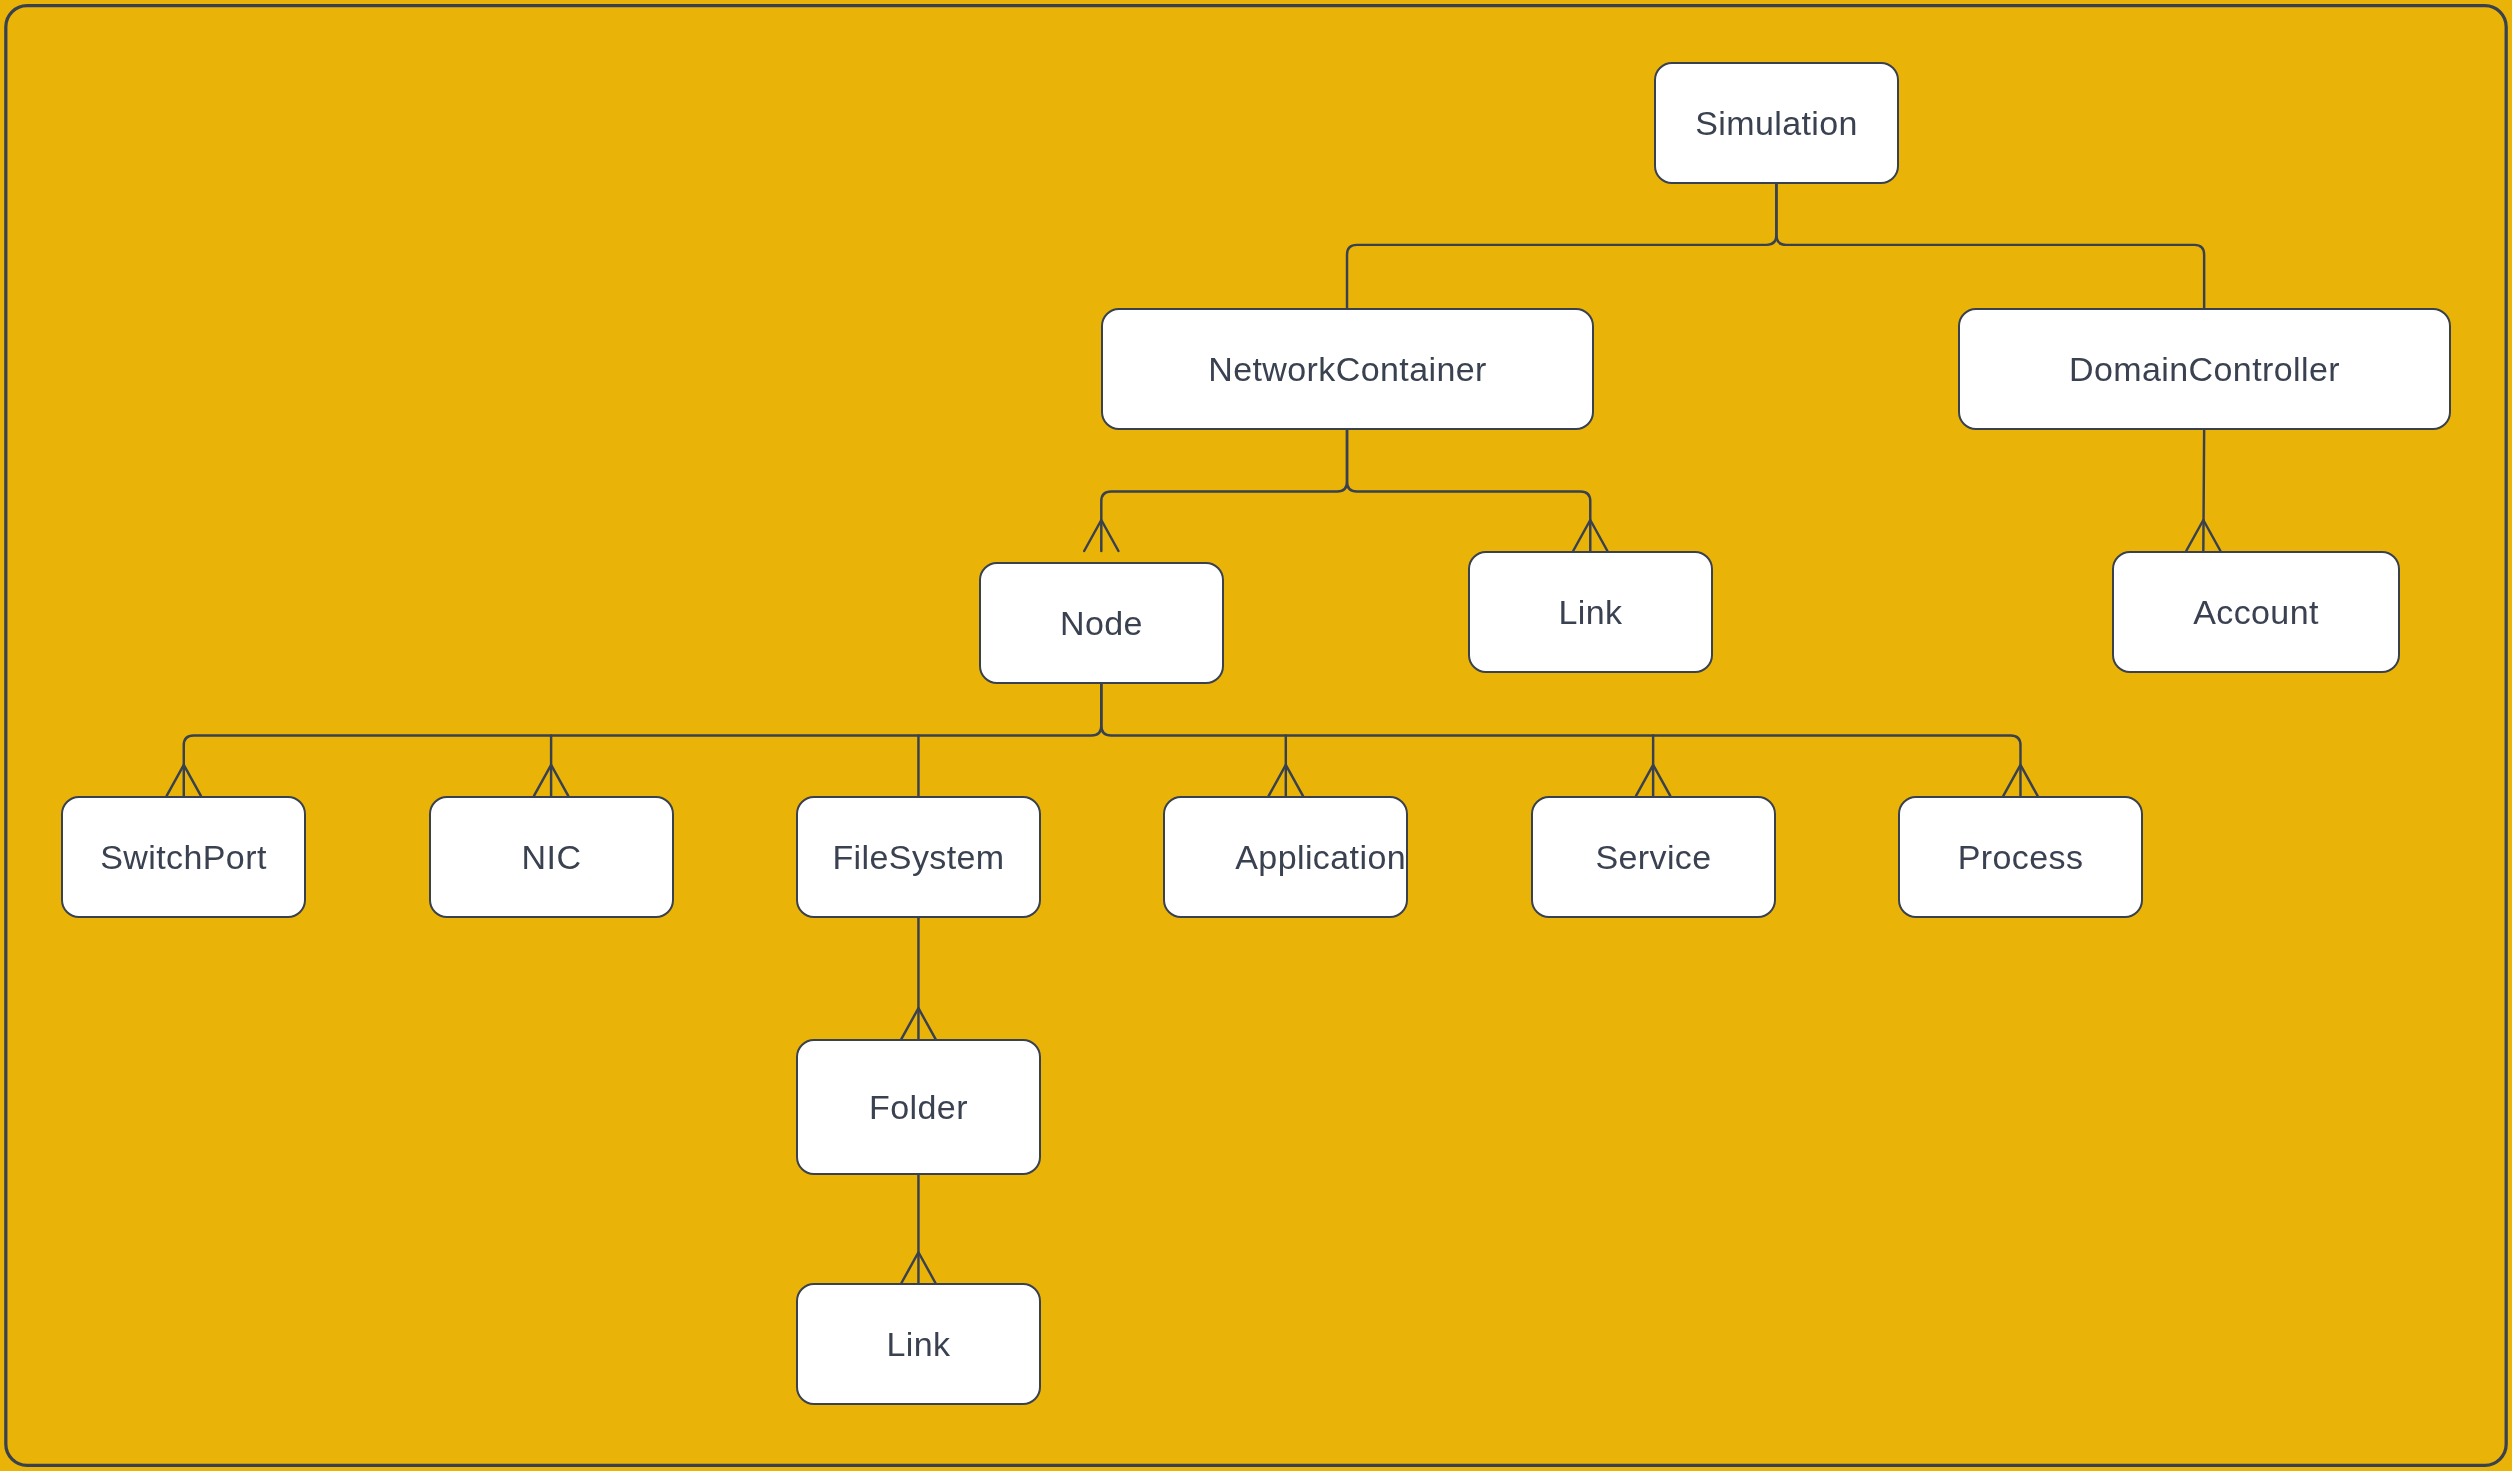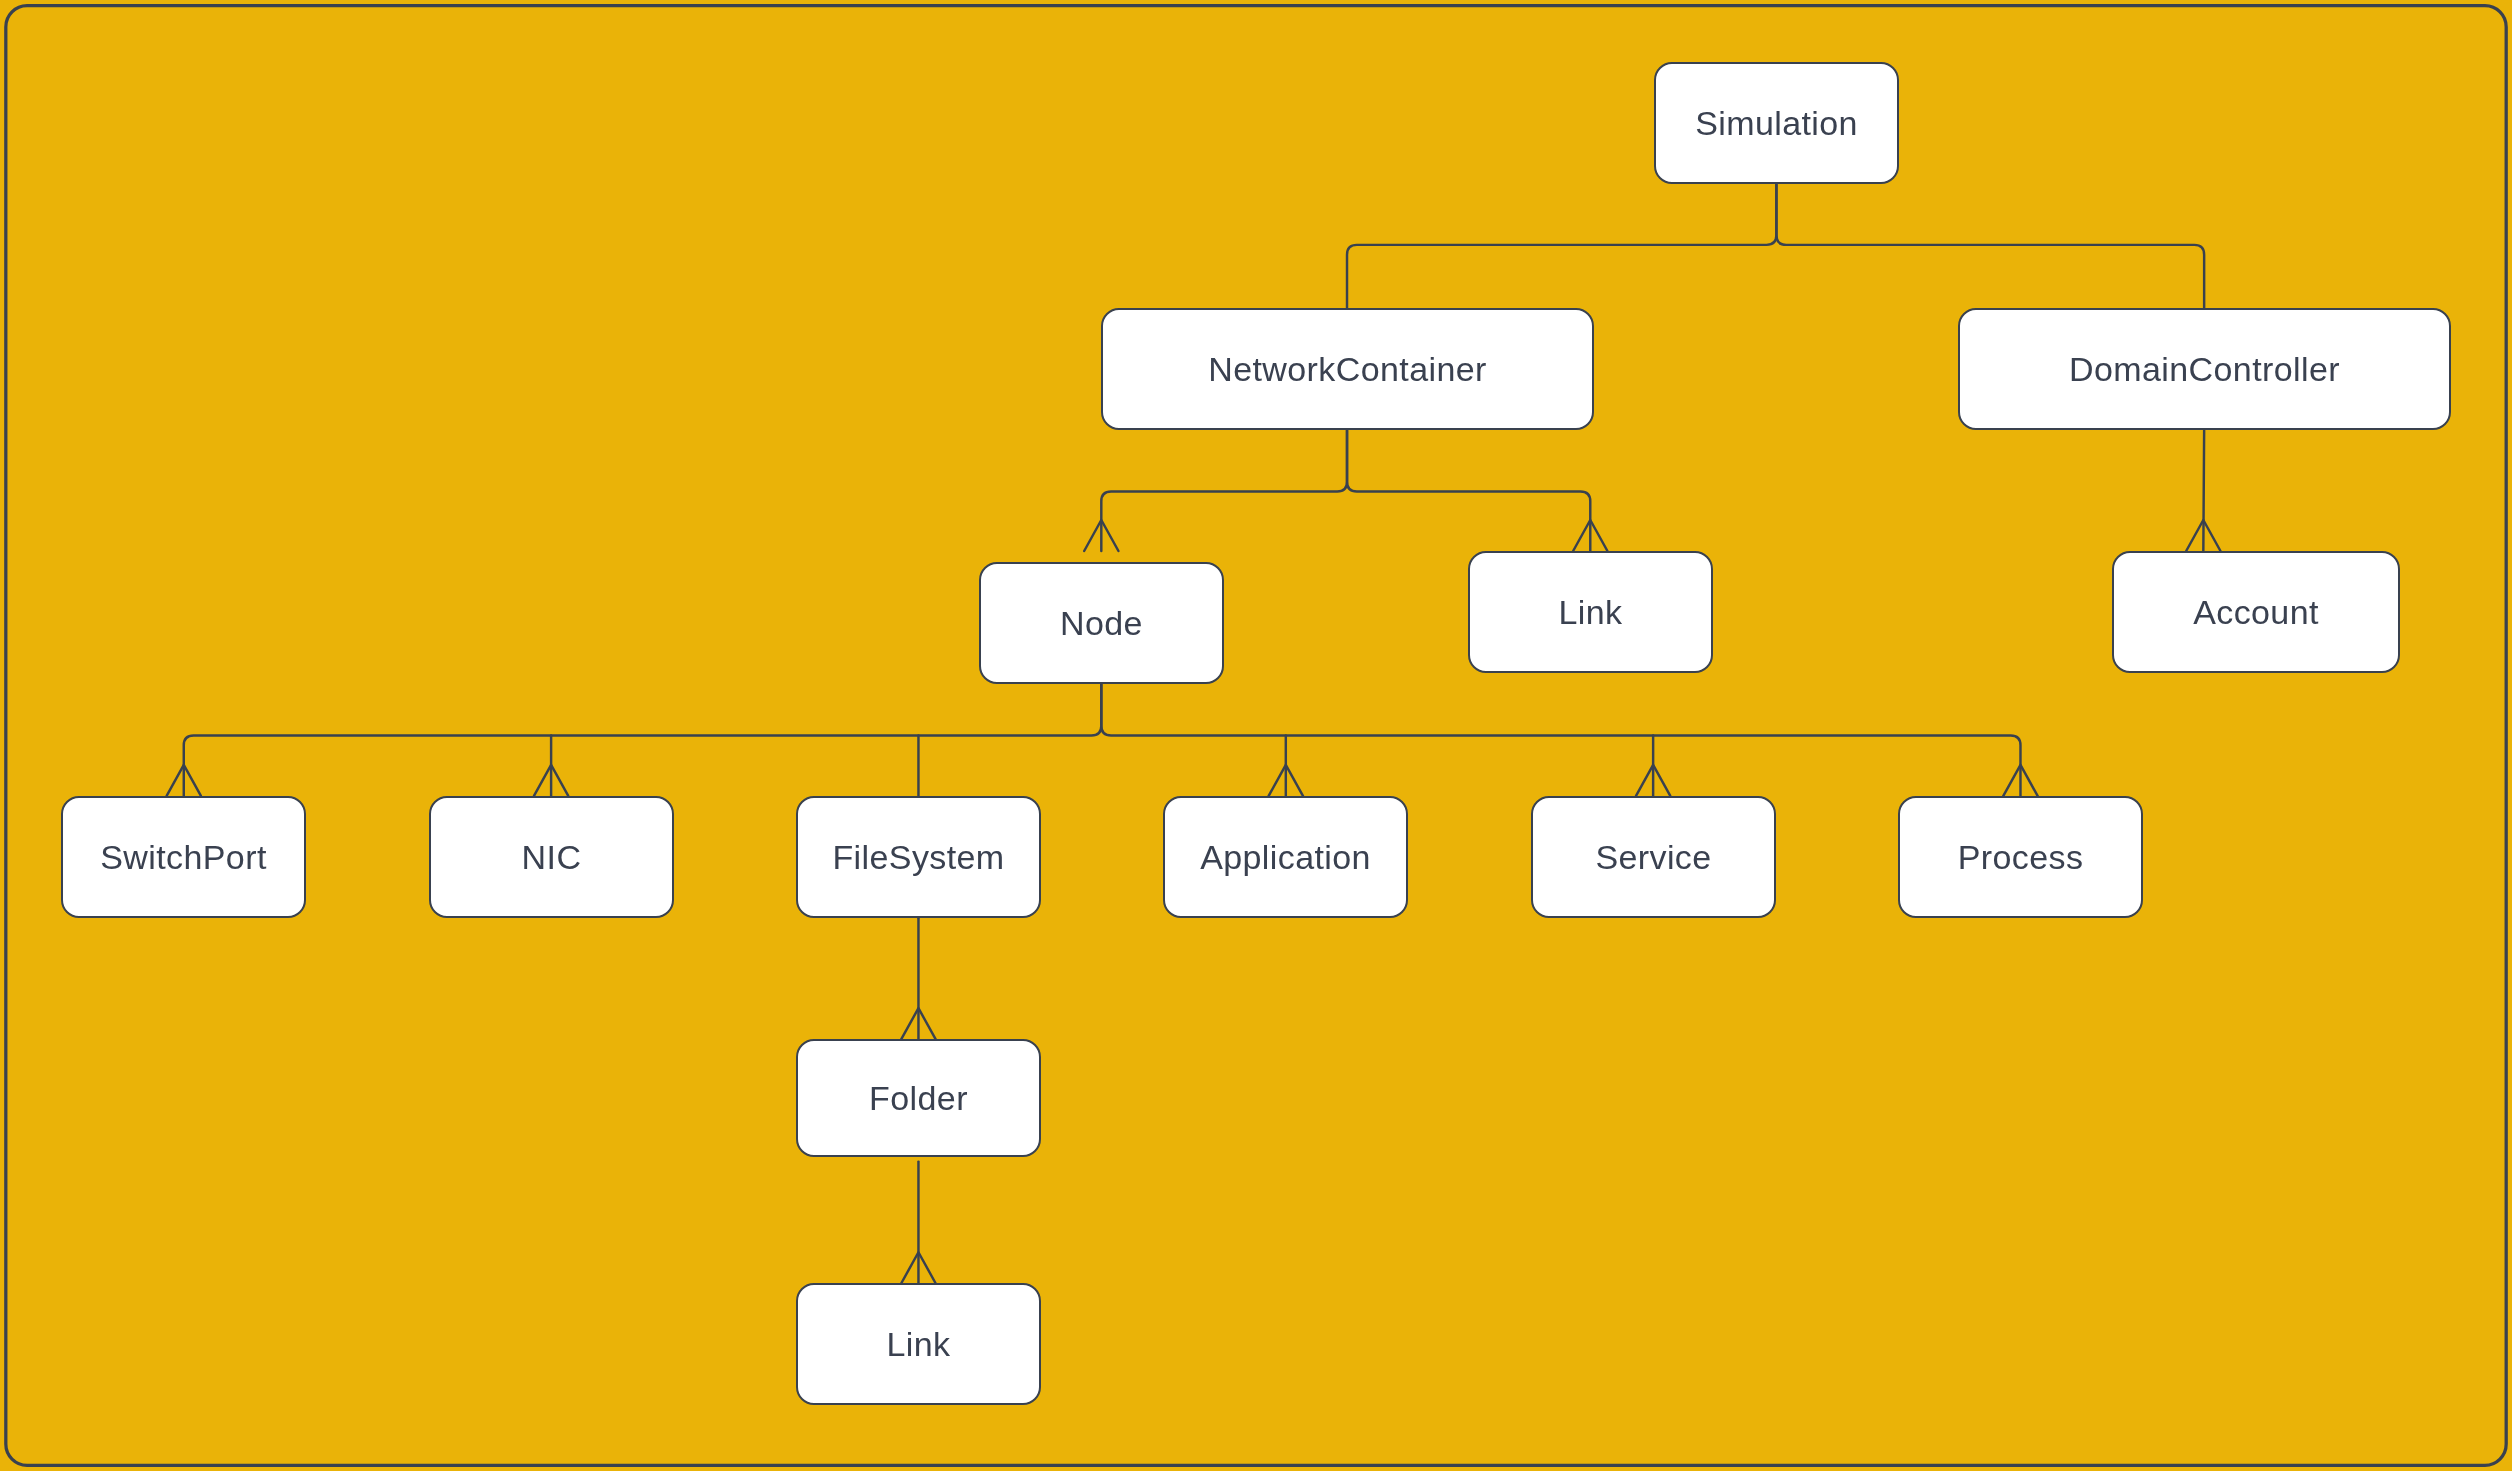--- a/index.html
+++ b/index.html
@@ -90,30 +90,30 @@
       </div>
       <div class="node" style="left: 61px; top: 796px; width: 245px; height: 122px;">
         <span class="label">SwitchPort</span>
       </div>
       <div class="node" style="left: 429px; top: 796px; width: 245px; height: 122px;">
         <span class="label">NIC</span>
       </div>
       <div class="node" style="left: 796px; top: 796px; width: 245px; height: 122px;">
         <span class="label">FileSystem</span>
       </div>
-      <div class="node" style="left: 1163px; top: 796px; width: 245px; height: 122px;">
+      <div class="node" style="left: 1163px; top: 796px; width: 245px; height: 122px; justify-content: flex-end;">
         <span class="label">Application</span>
       </div>
       <div class="node" style="left: 1531px; top: 796px; width: 245px; height: 122px;">
         <span class="label">Service</span>
       </div>
       <div class="node" style="left: 1898px; top: 796px; width: 245px; height: 122px;">
         <span class="label">Process</span>
       </div>
-      <div class="node" style="left: 796px; top: 1039px; width: 245px; height: 118px;">
+      <div class="node" style="left: 796px; top: 1039px; width: 245px; height: 136px;">
         <span class="label">Folder</span>
       </div>
       <div class="node" style="left: 796px; top: 1283px; width: 245px; height: 122px;">
         <span class="label">Link</span>
       </div>
     </div>
 </div>
 
 
 </body></html>

